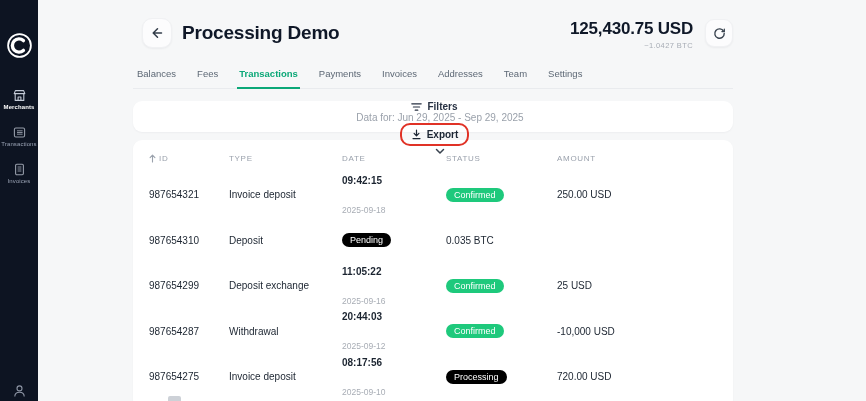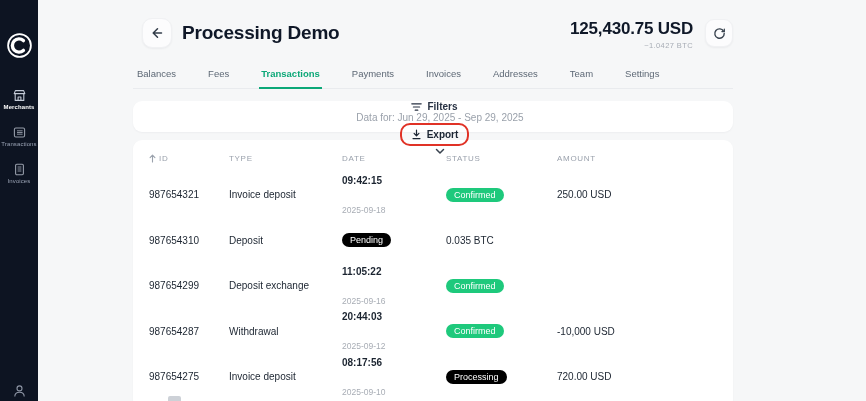--- a/index.html
+++ b/index.html
@@ -22,21 +22,21 @@
   .container { width:600px; margin-left:95px; }
 
   .header { display:flex; align-items:flex-start; padding-top:18px; }
   .back-btn { width:30px; height:30px; margin-left:9px; background:#fcfcfd; border:1px solid #f0f1f3; border-radius:10px; display:flex; align-items:center; justify-content:center; cursor:pointer; box-shadow:0 1px 2px rgba(16,24,40,.05); }
   .page-title { font-size:19px; font-weight:700; color:#0f1828; margin-left:10px; line-height:30px; letter-spacing:-.2px; }
   .balance { margin-left:auto; text-align:right; padding-top:1px; }
   .bal-main { font-size:17px; font-weight:700; color:#0f1828; letter-spacing:-.2px; }
   .bal-sub { font-size:7.5px; color:#a7acb5; margin-top:2px; letter-spacing:.4px; }
   .refresh-btn { width:28px; height:28px; margin-left:12px; margin-top:1px; background:#fcfcfd; border:1px solid #f0f1f3; border-radius:9px; display:flex; align-items:center; justify-content:center; cursor:pointer; box-shadow:0 1px 2px rgba(16,24,40,.05); }
 
-  .tabs { display:flex; gap:28px; margin-top:13px; border-bottom:1px solid #e9ebee; padding-left:2px; }
+  .tabs { display:flex; gap:17px; margin-top:13px; border-bottom:1px solid #e9ebee; padding-left:2px; }
   .tab { background:none; border:none; font-family:inherit; font-size:9.5px; color:#5d6875; padding:5px 2px 8px; cursor:pointer; border-bottom:2px solid transparent; margin-bottom:-1px; }
   .tab.active { color:#0ca878; font-weight:700; border-bottom-color:#0ca878; }
 
   .filter-card { margin-top:12px; background:#ffffff; border-radius:9px; height:31px; display:flex; align-items:center; padding:0 10px 0 13px; box-shadow:0 1px 2px rgba(16,24,40,.04);flex-direction:column; }
   .filters-btn { display:flex; align-items:center; gap:5px; background:none; border:none; font-family:inherit; font-size:10px; font-weight:700; color:#273142; cursor:pointer; padding:0; }
   .date-range { font-size:10px; color:#9aa1ab; margin-left:11px; }
   .spacer { flex:1; }
   .export-annotation { border:2.5px solid #e03226; border-radius:10px; padding:2px 6px; display:flex; align-items:center; }
   .export-btn { display:flex; align-items:center; gap:5px; background:none; border:none; font-family:inherit; font-size:10px; font-weight:700; color:#1b2533; cursor:pointer; padding:2px 3px; }
   .chevron-btn { background:none; border:none; cursor:pointer; margin-left:11px; display:flex; align-items:center; padding:2px; }
@@ -225,20 +225,21 @@
             <div class="trow tdata">
     <span class="cell">987654299</span>
     <span class="cell">Deposit exchange</span>
     <span class="cell date-cell">
       <span class="time">11:05:22</span>
       <span class="date">2025-09-16</span>
     </span>
     <span class="cell">
       <span class="badge green">Confirmed</span>
     </span>
+    <span class="cell">25 USD</span>
   </div>
             <div class="trow tdata">
     <span class="cell">987654287</span>
     <span class="cell">Withdrawal</span>
     <span class="cell date-cell">
       <span class="time">20:44:03</span>
       <span class="date">2025-09-12</span>
     </span>
     <span class="cell">
       <span class="badge green">Confirmed</span>

